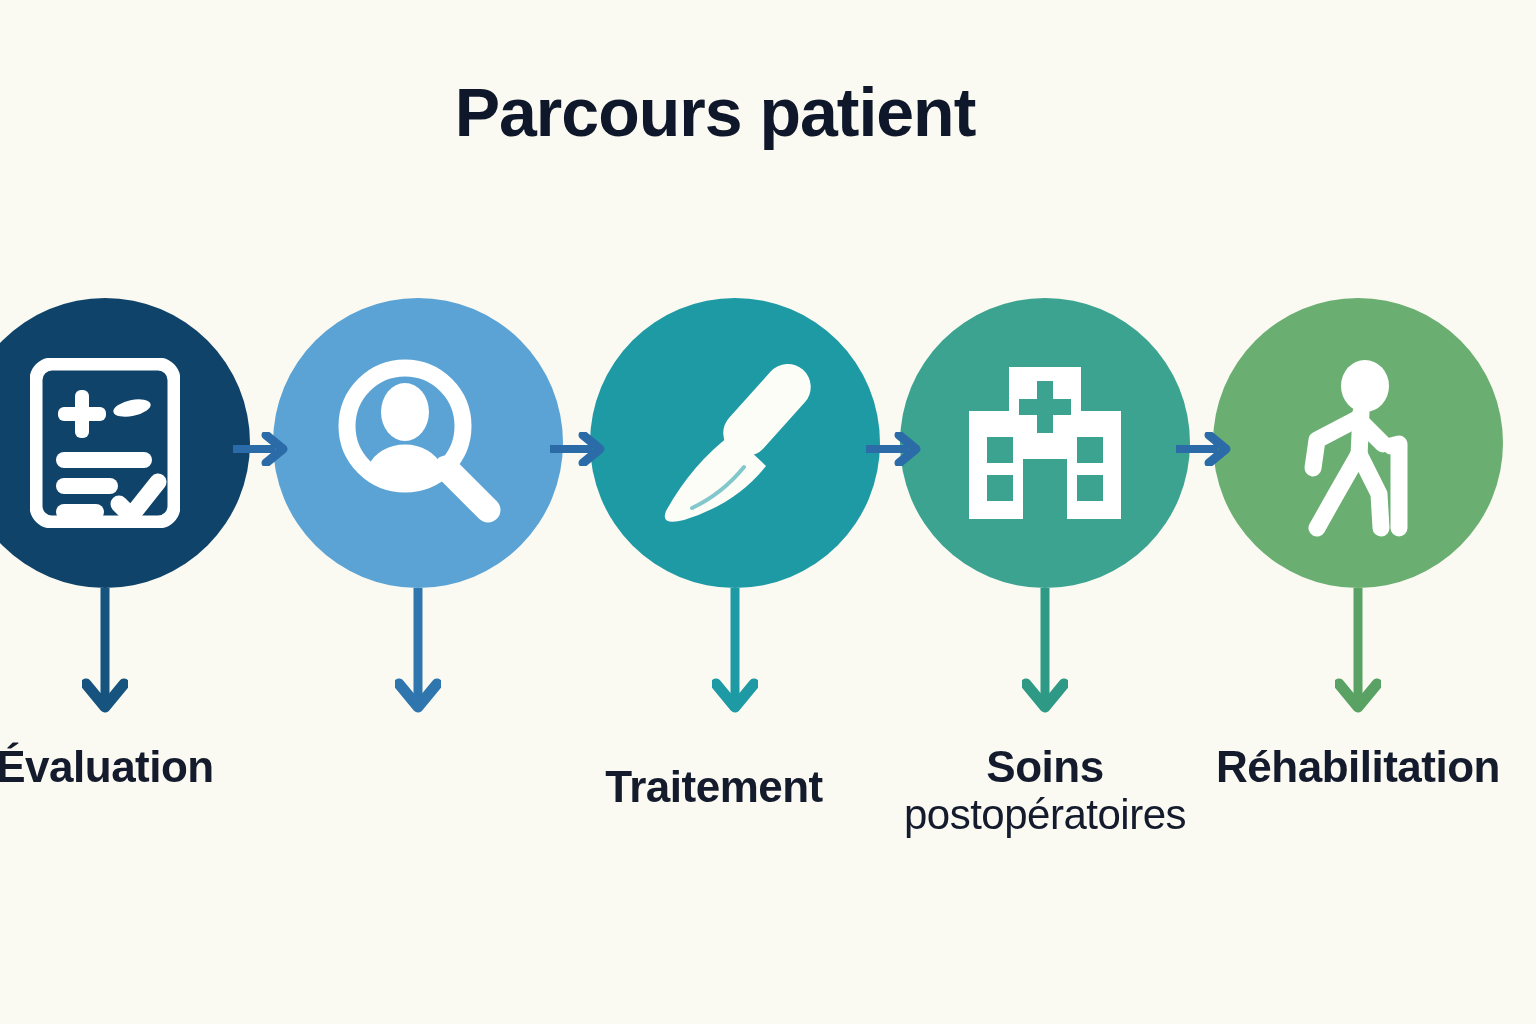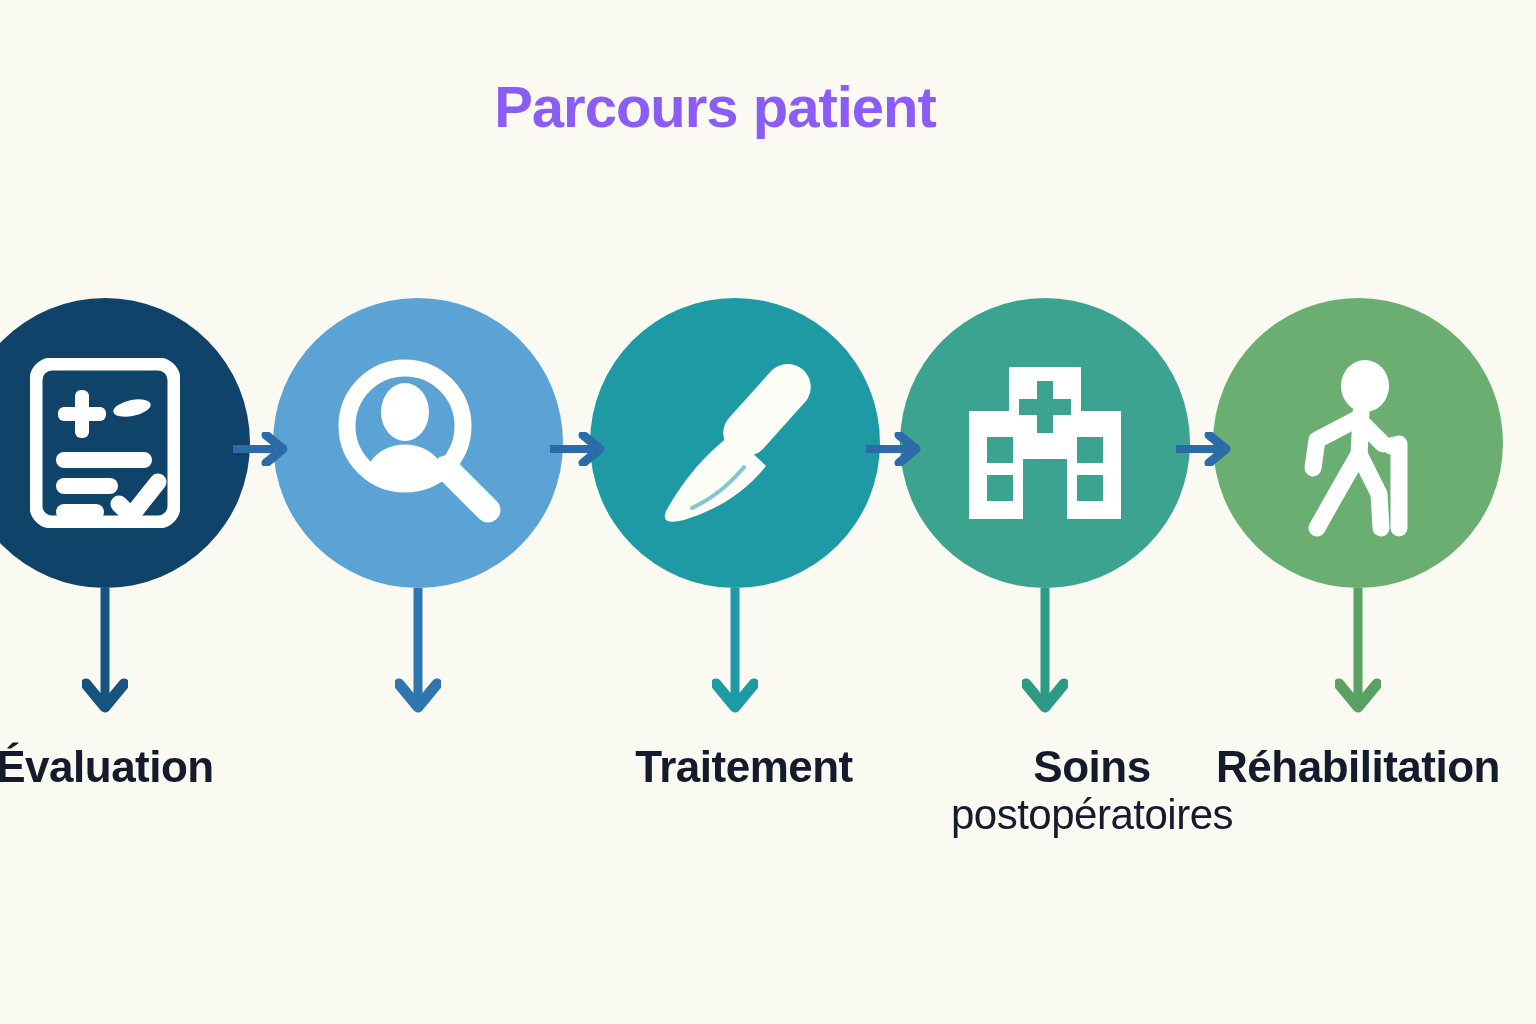--- a/index.html
+++ b/index.html
@@ -21,24 +21,24 @@
     background: #fbfaf2;
   }
 
   
   #page-title {
     position: absolute;
     left: 0;
     top: 78px;
     width: 1430px;
     text-align: center;
-    font-size: 58px;
+    font-size: 68px;
     font-weight: 700;
     letter-spacing: -1px;
-    color: #8b5cf6;
+    color: #0f172a;
     line-height: 1.0;
     white-space: nowrap;
   }
 
   
   .step {
     position: absolute;
     top: 298px;
   }
 
@@ -148,21 +148,21 @@
         <path d="M52 160 Q82 146 104 119" fill="none" stroke="#1e9aa5" stroke-width="4" opacity="0.55" stroke-linecap="round"></path>
       </svg>
     </div>
   </div>
   <div class="v-arrow" id="varrow-3" style="left:712px;">
     <svg width="46" height="130" viewBox="0 0 46 130">
       <path d="M23 0 L23 112" stroke="#1e9aa5" stroke-width="9" fill="none"></path>
       <path d="M4 96 L23 119 L42 96" stroke="#1e9aa5" stroke-width="11" fill="none" stroke-linecap="round" stroke-linejoin="round"></path>
     </svg>
   </div>
-  <div class="step-label" id="label-3" style="left:534px; width:420px;">
+  <div class="step-label" id="label-3" style="left:504px; width:420px;margin-top:20px;">
     <span>Traitement</span>
   </div>
 
   <div class="step" id="step-4" style="left:900px;">
     <div class="circle" id="circle-4" style="background: rgb(60, 163, 145);">
       <svg width="176" height="176" viewBox="0 0 176 176">
         <path d="M52 12 L124 12 L124 56 L164 56 L164 164 L12 164 L12 56 L52 56 Z" fill="#ffffff"></path>
         <g fill="#3ca391">
           <rect x="80" y="26" width="16" height="52"></rect>
           <rect x="62" y="44" width="52" height="16"></rect>
@@ -174,21 +174,21 @@
         </g>
       </svg>
     </div>
   </div>
   <div class="v-arrow" id="varrow-4" style="left:1022px;">
     <svg width="46" height="130" viewBox="0 0 46 130">
       <path d="M23 0 L23 112" stroke="#2e9a86" stroke-width="9" fill="none"></path>
       <path d="M4 96 L23 119 L42 96" stroke="#2e9a86" stroke-width="11" fill="none" stroke-linecap="round" stroke-linejoin="round"></path>
     </svg>
   </div>
-  <div class="step-label" id="label-4" style="left:892px; width:400px;">
+  <div class="step-label" id="label-4" style="left:845px; width:400px;">
     <span>Soins</span>
     <span class="l2">postopératoires</span>
   </div>
 
   <div class="step" id="step-5" style="left:1213px;">
     <div class="circle" id="circle-5" style="background: rgb(107, 174, 114);">
       <svg width="170" height="190" viewBox="0 0 170 190">
         <g fill="none" stroke="#ffffff" stroke-width="17" stroke-linecap="round" stroke-linejoin="round">
           <path d="M88 64 L86 108"></path>
           <path d="M86 70 L44 92 L40 120"></path>

